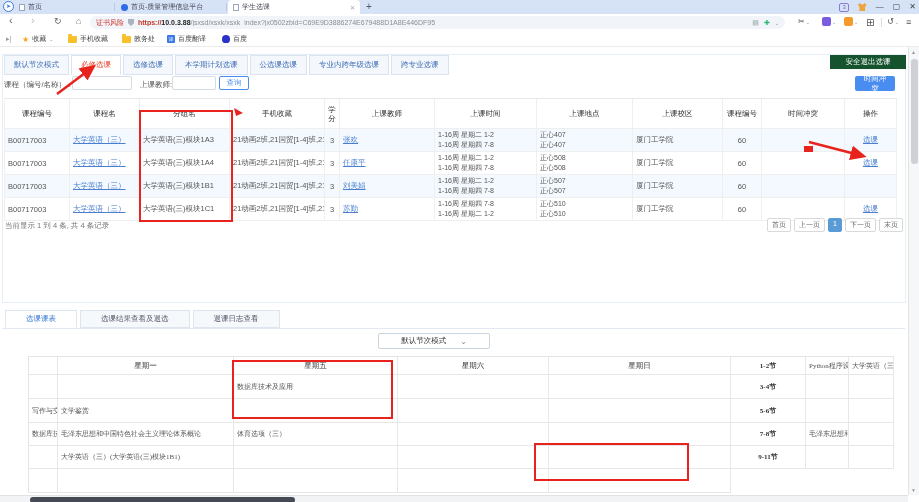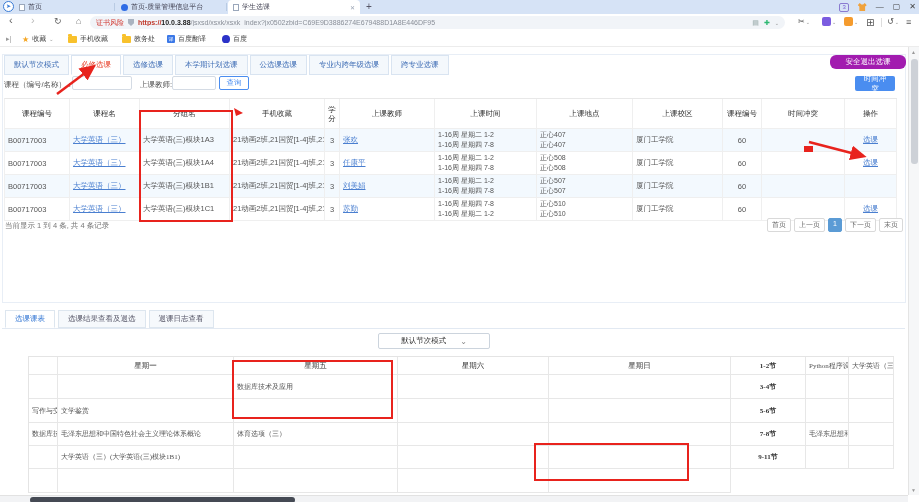--- a/index.html
+++ b/index.html
@@ -46,21 +46,21 @@
   .folder:before{content:"";position:absolute;left:0;top:-2px;width:4px;height:2px;background:#f8c12c;border-radius:1px 1px 0 0;}
   .transicon{width:8px;height:8px;background:#3b78e7;border-radius:1px;color:#fff;font-size:5px;line-height:8px;text-align:center;}
   .pawicon{width:8px;height:8px;background:#2b32c8;border-radius:50% 50% 45% 45%;}
 
   
   .content{position:absolute;left:0;top:47px;right:0;bottom:0;background:#fff;}
   .panel1{position:absolute;left:2px;top:7px;width:904px;height:249px;border:1px solid #e8eef6;}
   .ptabs{position:absolute;left:4px;top:8px;display:flex;gap:2px;}
   .ptab{padding:4px 9px;font-size:7.5px;color:#3f6db5;background:#f4f8fc;border:1px solid #d9e4f1;white-space:nowrap;}
   .ptab.active{background:#fff;color:#e8442e;border-bottom-color:#fff;}
-  .btn-red{position:absolute;left:830px;top:8px;width:76px;height:14px;background:#a21caf;color:#fff;font-size:7.5px;border:none;border-radius:6px;display:flex;align-items:center;justify-content:center;}
+  .btn-red{position:absolute;left:830px;top:8px;width:76px;height:14px;background:#14532d;color:#fff;font-size:7.5px;border:none;border-radius:0;display:flex;align-items:center;justify-content:center;}
   .btn-blue{position:absolute;left:855px;top:29px;width:40px;height:15px;background:#4a8df0;color:#fff;font-size:7.5px;border:none;border-radius:2px;display:flex;align-items:center;justify-content:center;}
   .slabel{position:absolute;font-size:7.5px;color:#555;}
   .sinput{position:absolute;height:14px;border:1px solid #d4dbe4;background:#fff;border-radius:2px;font-size:7px;padding:0 3px;}
   .btn-q{position:absolute;left:219px;top:29px;width:30px;height:14px;background:#fff;border:1px solid #4a8df0;color:#4a8df0;font-size:7.5px;border-radius:2px;display:flex;align-items:center;justify-content:center;}
 
   
   .ctable{position:absolute;left:4px;top:51px;width:893px;display:grid;grid-template-columns:65px 70px 90px 95px 15px 95px 102px 96px 90px 39px 83px 52px;grid-template-rows:30px 23px 23px 23px 23px;border-top:1px solid #e8e8e8;border-left:1px solid #f0f0f0;font-size:7.5px;color:#555;}
   .trow{display:contents;}
   .cell{border-right:1px solid #efefef;border-bottom:1px solid #efefef;padding:1px 3px;display:flex;flex-direction:column;justify-content:center;overflow:hidden;white-space:nowrap;}
   .hcell{justify-content:center;align-items:center;text-align:center;font-weight:normal;color:#333;white-space:normal;line-height:9px;}
@@ -68,21 +68,21 @@
   .ctr{align-items:center;text-align:center;}
   .lnk{color:#4a7fd0;text-decoration:underline;cursor:pointer;}
   .two{display:block;line-height:10px;font-size:7px;}
   .summary{position:absolute;left:5px;top:174px;font-size:7.5px;color:#777;}
   .pager{position:absolute;right:16px;top:171px;display:flex;gap:3px;}
   .pbtn{padding:1px 4px;border:1px solid #d9d9d9;border-radius:2px;background:#fff;color:#666;font-size:7px;}
   .pbtn.cur{background:#5b9bd5;border-color:#5b9bd5;color:#fff;}
 
   
   .btabs2{position:absolute;left:5px;top:263px;display:flex;gap:3px;}
-  .btab2{padding:3px 9px;font-size:7.5px;color:#556;background:#f6f9fc;border:1px solid #dde6ef;white-space:nowrap;}
+  .btab2{padding:3px 20px;font-size:7.5px;color:#556;background:#f6f9fc;border:1px solid #dde6ef;white-space:nowrap;}
   .btab2.active{background:#fff;color:#3a7bd5;border-bottom-color:#fff;}
   .tabline2{position:absolute;left:2px;right:14px;top:281px;border-top:1px solid #e2e9f2;}
   .modesel{position:absolute;left:378px;top:286px;width:112px;height:16px;border:1px solid #ccd4dd;border-radius:2px;background:#fff;display:flex;align-items:center;justify-content:center;gap:14px;font-size:7.5px;color:#333;}
   .ttable{position:absolute;left:28px;top:309px;display:grid;grid-template-columns:29px 176px 164px 151px 182px 75px 43px 45px;grid-template-rows:18px 24px 24px 23px 23px 24px;border-left:1px solid #e4e4e4;border-top:1px solid #e4e4e4;font-size:7px;color:#555;}
   .tc{border-right:1px solid #e7e7e7;border-bottom:1px solid #e7e7e7;display:flex;align-items:center;padding:0 3px;overflow:hidden;white-space:nowrap;font-family:Liberation Serif, serif;}
   .tth{justify-content:center;color:#333;font-size:7.5px;}
   .tlabel{justify-content:center;color:#333;font-weight:bold;}
 
   
   .vscroll{position:absolute;right:0;top:0;bottom:7px;width:11px;background:#f6f7f8;border-left:1px solid #e4e4e4;}

